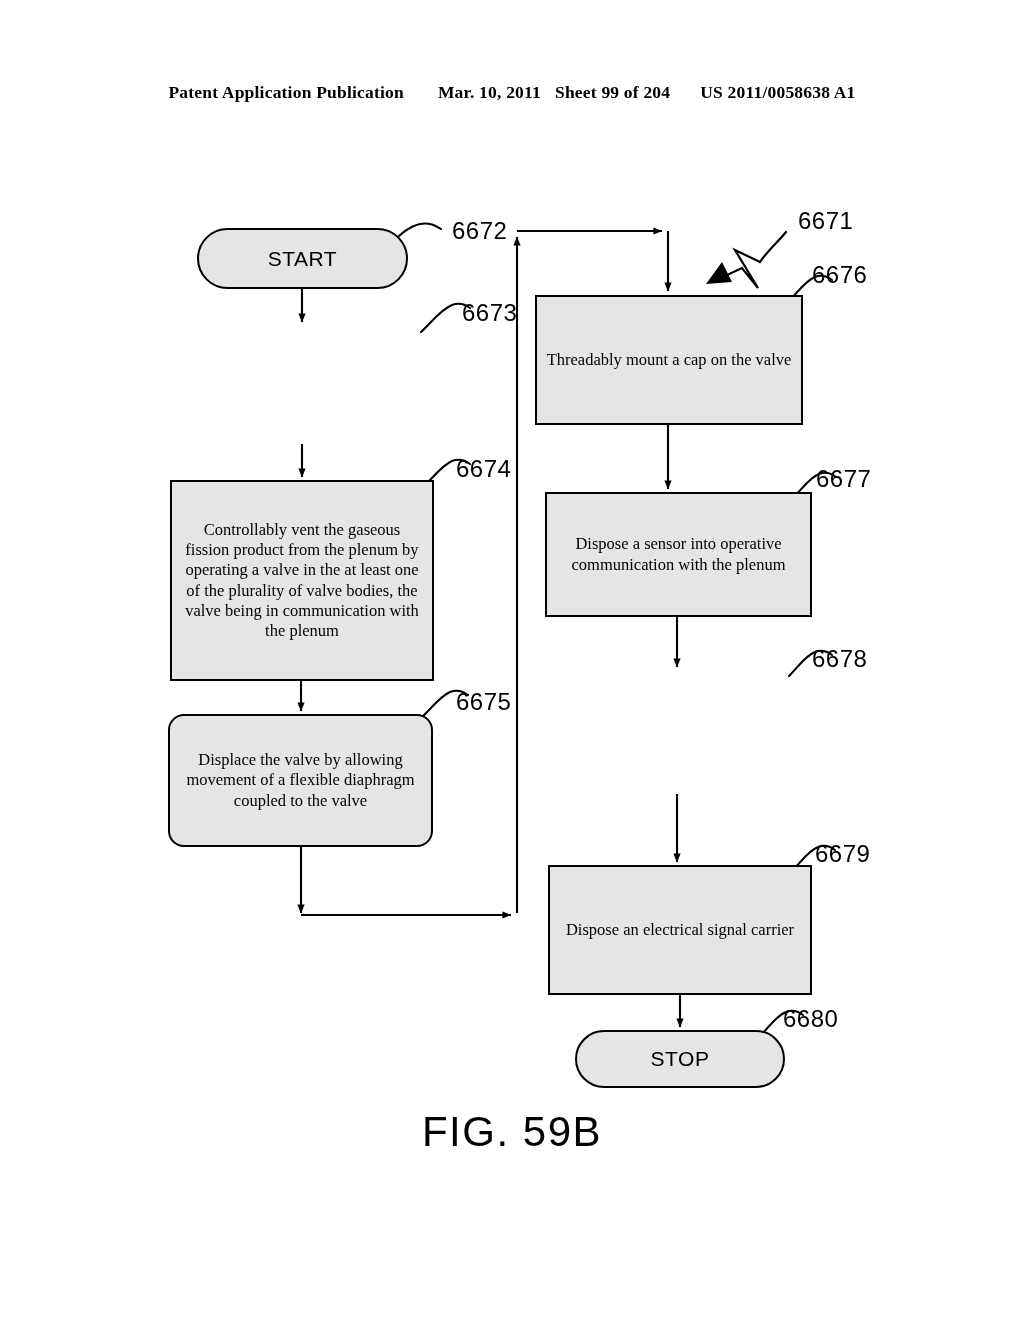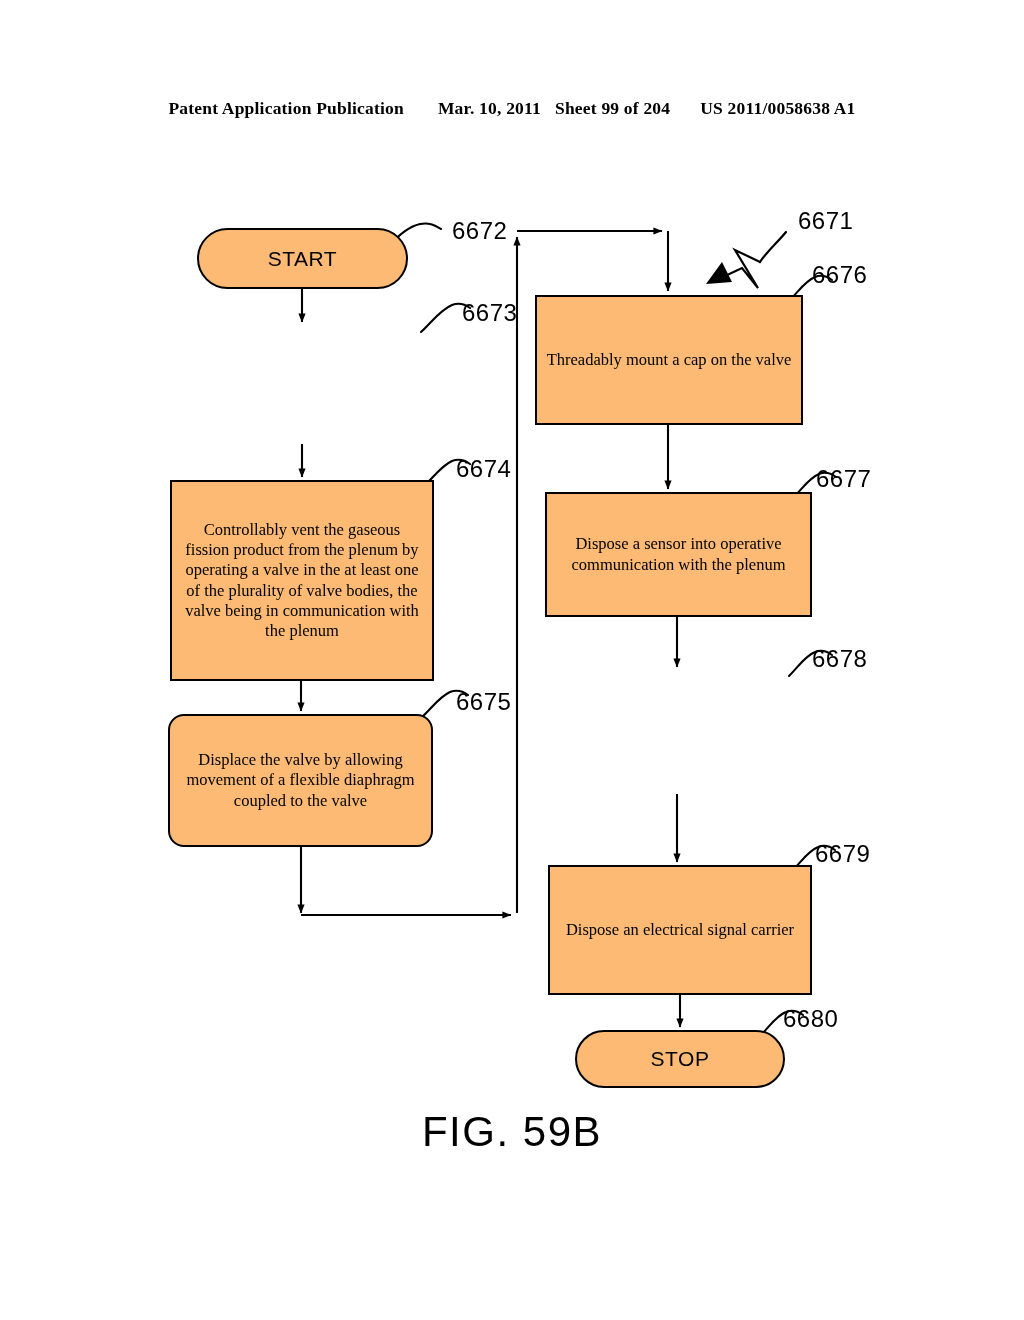--- a/index.html
+++ b/index.html
@@ -23,21 +23,21 @@
     left: 0;
     top: 82px;
     width: 1024px;
     text-align: center;
     font-family: "Liberation Serif", "DejaVu Serif", serif;
     font-weight: bold;
     font-size: 17.5px;
     letter-spacing: 0.2px;
     white-space: nowrap;
   }
-  #page-header .hdr-seg { display: inline-block; margin-top: 16px; }
+  #page-header .hdr-seg { display: inline-block; }
   .hdr-gap-a { display: inline-block; width: 34px; }
   .hdr-gap-b { display: inline-block; width: 14px; }
   .hdr-gap-c { display: inline-block; width: 30px; }
 
   
   #figure {
     position: absolute;
     left: 0;
     top: 0;
     width: 1024px;
@@ -49,21 +49,21 @@
     top: 0;
     width: 1024px;
     height: 1320px;
   }
 
   
   .node {
     position: absolute;
     box-sizing: border-box;
     border: 2px solid #000;
-    background: #fdba74;
+    background: #e5e5e5;
     display: flex;
     align-items: center;
     justify-content: center;
     text-align: center;
     font-family: "Liberation Serif", "DejaVu Serif", serif;
     font-size: 16.5px;
     line-height: 1.22;
     padding: 4px 8px;
   }
   .node .txt { display: block; width: 100%; }

